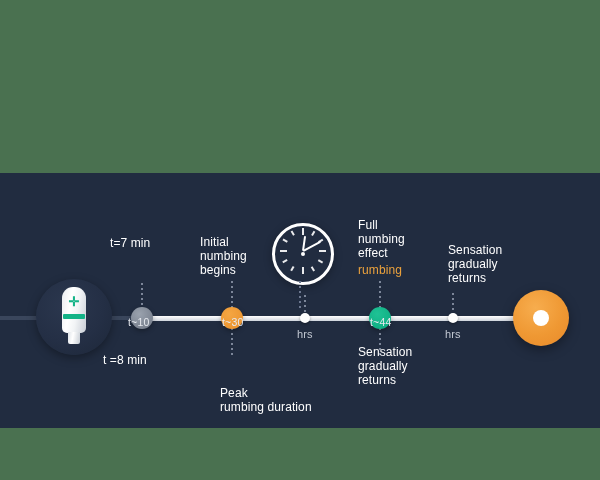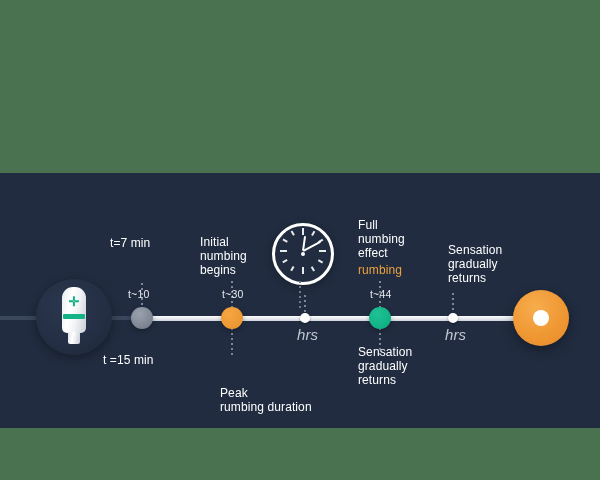--- a/index.html
+++ b/index.html
@@ -219,25 +219,25 @@
     color: #ffffff;
     font-size: 11px;
     line-height: 13px;
     letter-spacing: .1px;
     white-space: pre-line;
   }
   .lbl.t-tag {
     font-size: 10.5px;
     color: #e6e9ef;
     letter-spacing: .2px;
+    margin-top: 28px;
   }
   .lbl.hrs {
-    font-size: 15px;
+    font-size: 11px;
     color: #c2c8d2;
-    font-style: italic;
   }
   .lbl.big {
     font-size: 12px;
     line-height: 14px;
   }
   .accent-orange { color: #eca23c; }
 </style>
 </head>
 <body>
 
@@ -288,21 +288,21 @@
   <div class="marker teal" style="left:380px;"></div>
   <div class="marker white-dot" style="left:453px;"></div>
   <div class="marker end-orange" style="left:541px;">
     <div class="inner"></div>
   </div>
 
   <div class="lbl big" style="left:110px; top:63px;">t=7 min</div>
 
   <div class="lbl t-tag" style="left:128px; top:115px;">t~10</div>
 
-  <div class="lbl big" style="left:103px; top:180px;">t =15 min</div>
+  <div class="lbl big" style="left:103px; top:180px;">t =8 min</div>
 
   <div class="lbl big" style="left:200px; top:62px;">Initial
 numbing
 begins</div>
 
   <div class="lbl t-tag" style="left:222px; top:115px;">t~30</div>
 
   <div class="lbl big" style="left:220px; top:175px;margin-top:38px;">Peak
 rumbing duration</div>
 

